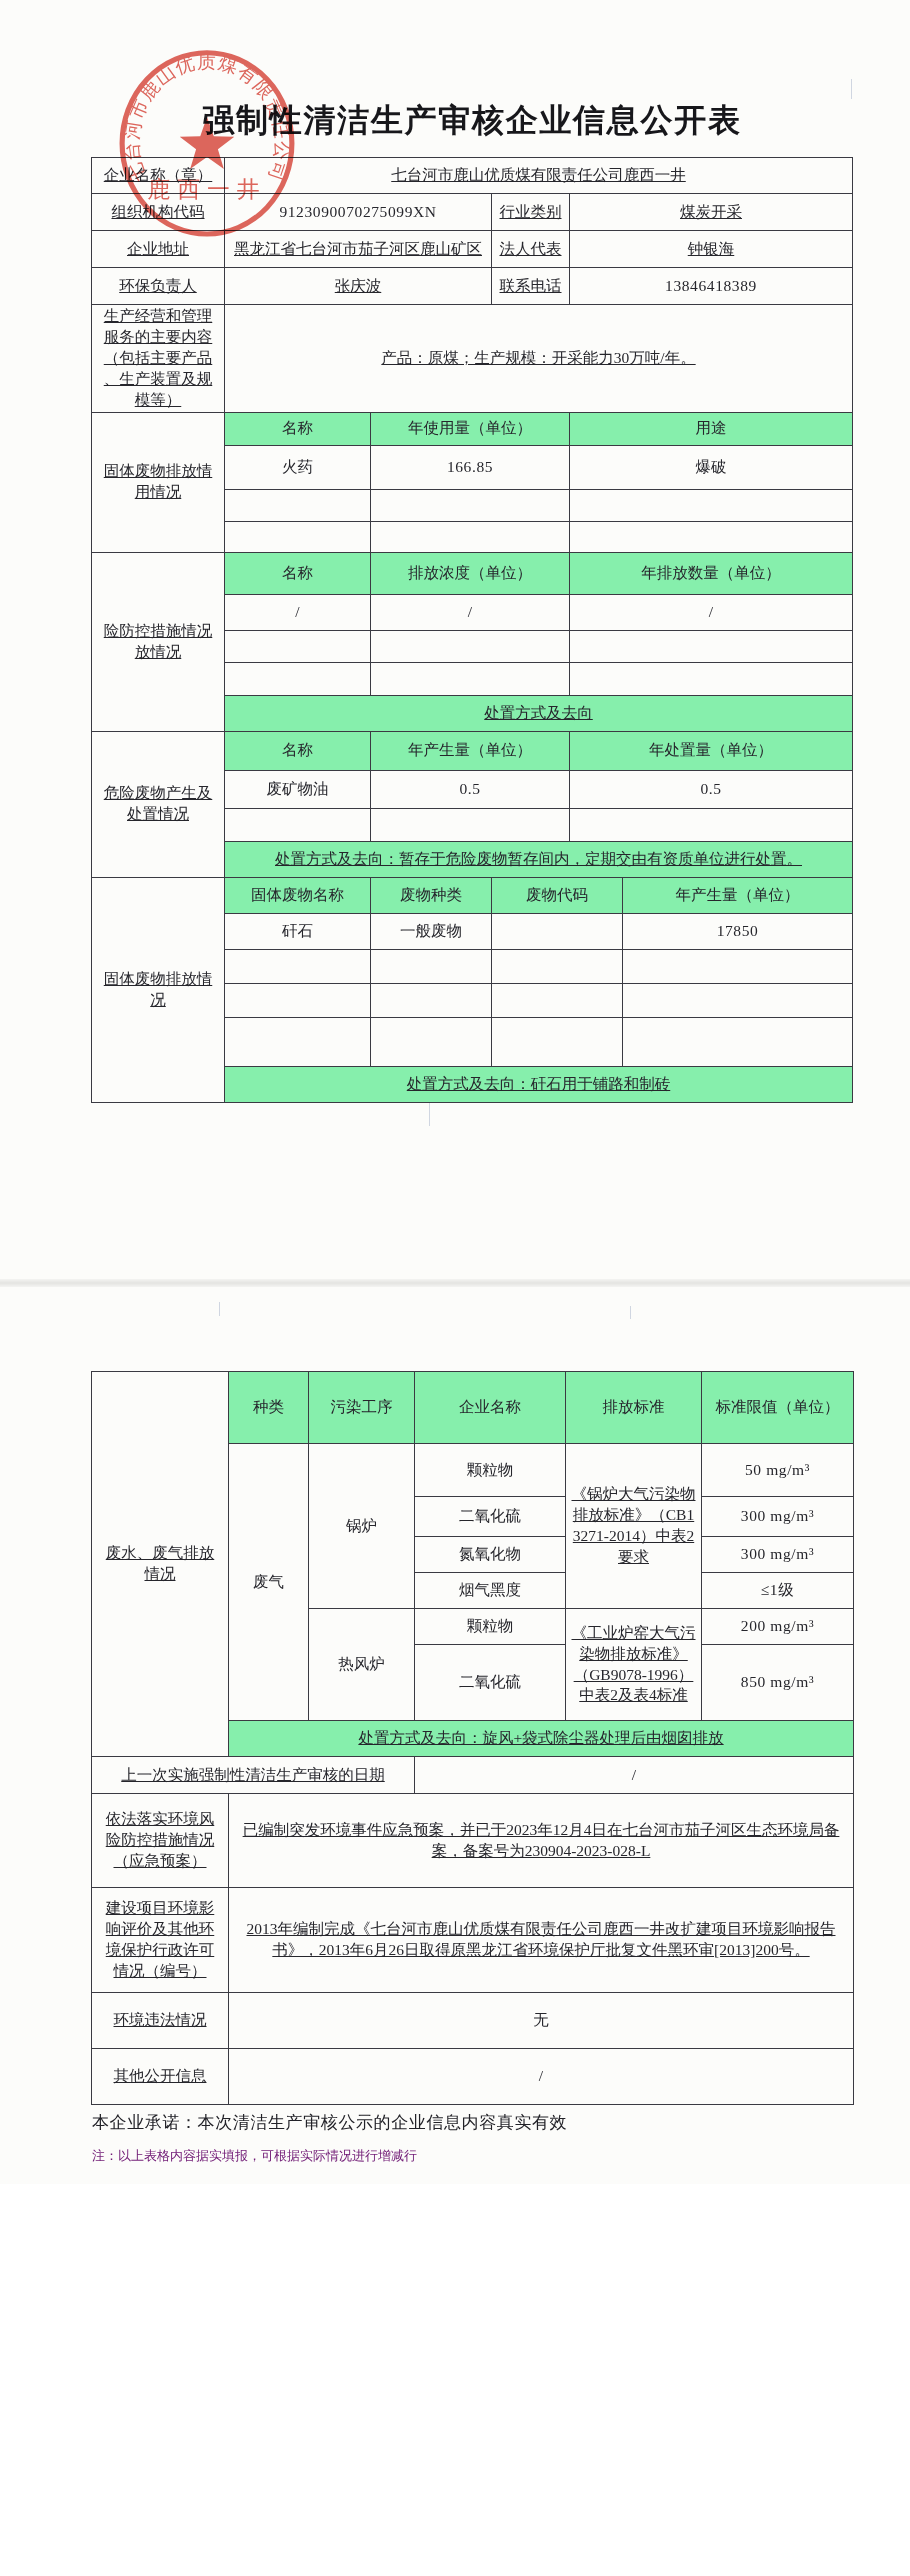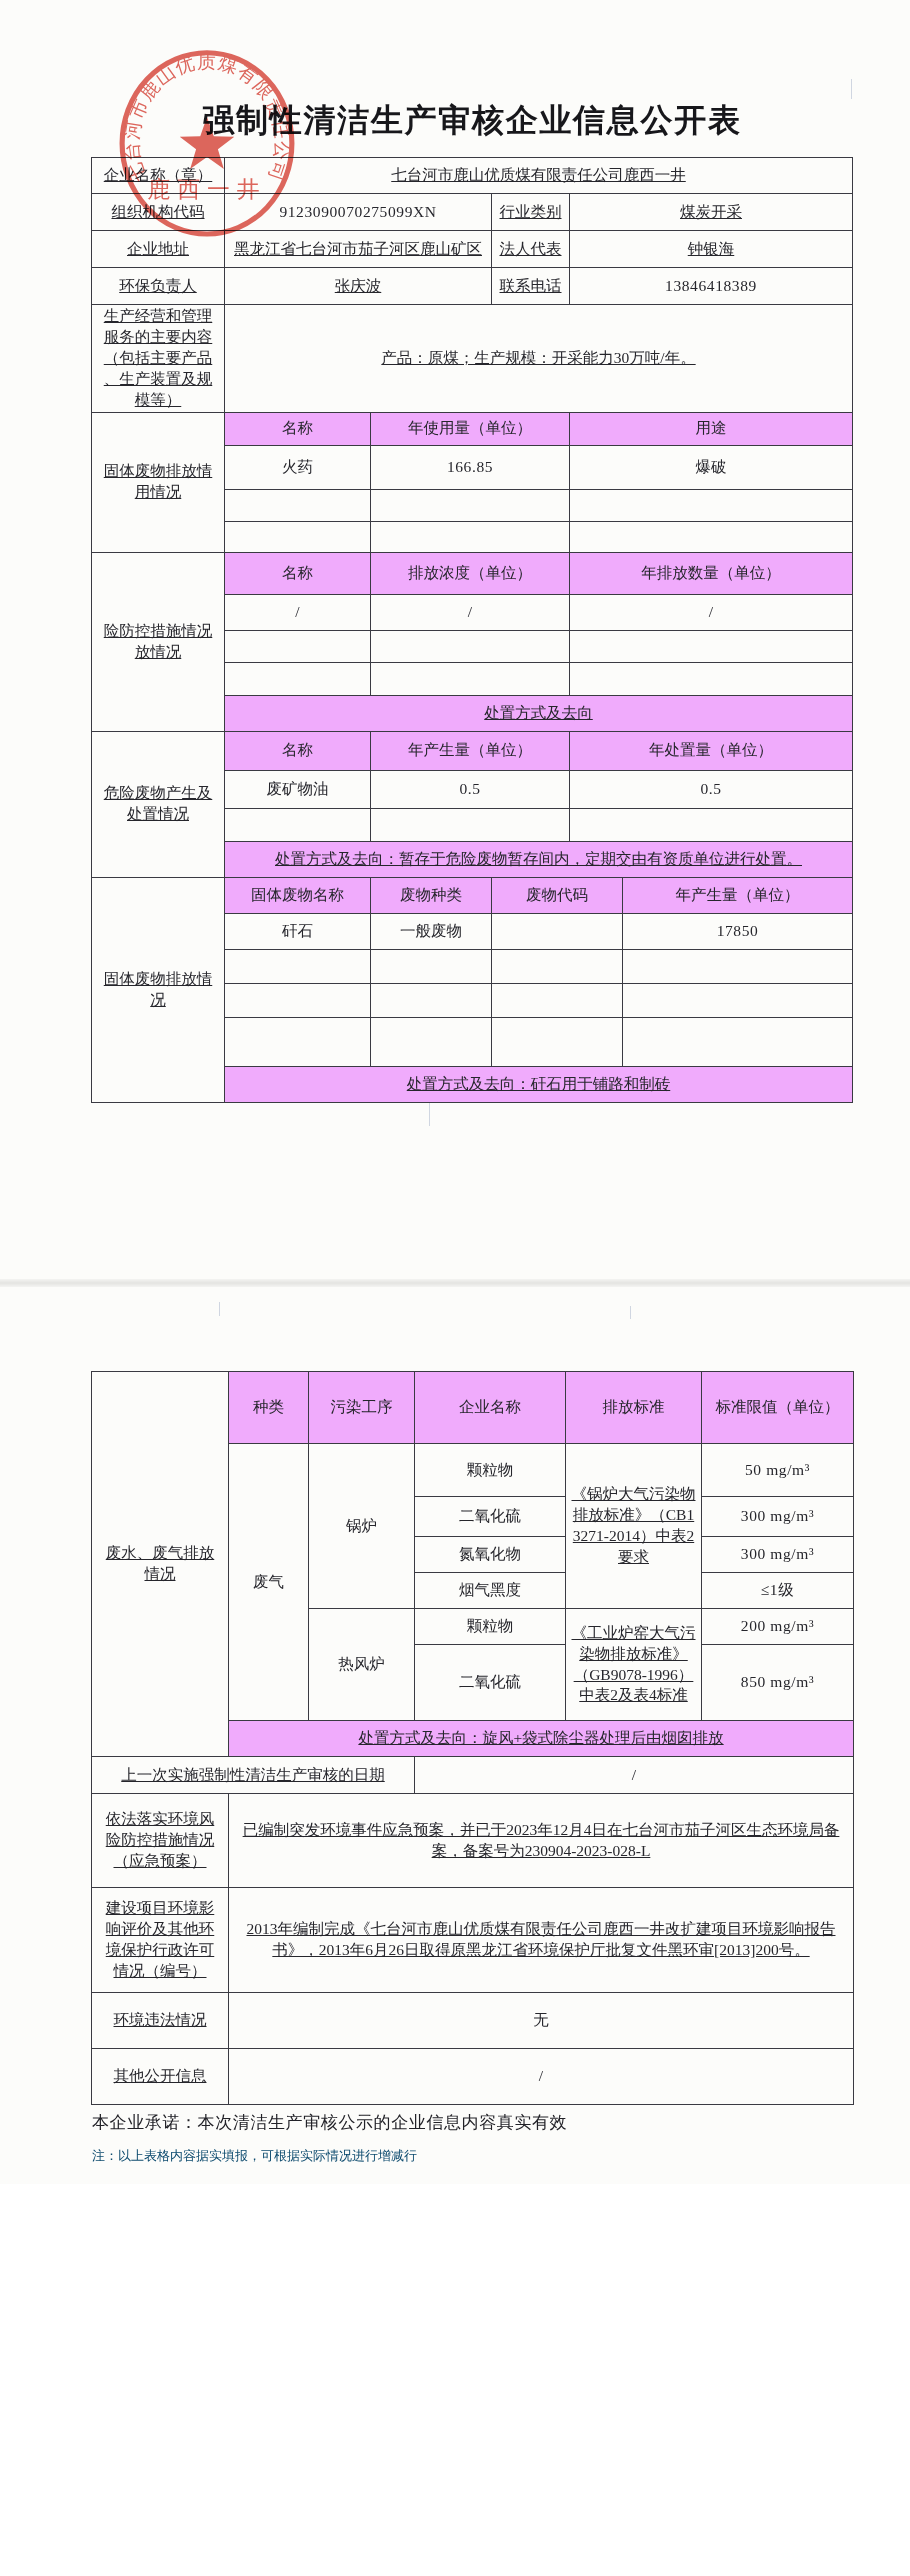--- a/index.html
+++ b/index.html
@@ -19,30 +19,30 @@
   table.sheet{
     position:absolute; border-collapse:collapse; table-layout:fixed;
     border:1.7px solid #34343b;
   }
   table.sheet td{
     border:1.1px solid #3a3a42;
     font-size:15.5px; text-align:center; vertical-align:middle;
     padding:1.1px 4.6px; line-height:1.35; overflow:hidden;
     word-break:break-all;
   }
-  td.hd{ background:#f0abfc; }
+  td.hd{ background:#86efac; }
   td.lab{ white-space:pre-line;text-decoration:underline; }
   td.left{ text-align:left; padding-left:8px; }
   td.bt3{ border-top:1.7px solid #34343b; }
   td.num{ font-size:16.6px; letter-spacing:0.6px; }
   td.val{ font-size:16px;text-decoration:underline; }
   .seal{ position:absolute; left:115px; top:47px; width:184px; height:195px;
          mix-blend-mode:multiply; opacity:.82; }
   .footer-line{ position:absolute; left:92px; font-size:17px; color:#222228; letter-spacing:0.6px; }
-  .note-line{ position:absolute; left:92px; font-size:13px; color:#0c4a6e; }
+  .note-line{ position:absolute; left:92px; font-size:13px; color:#701a75; }
   .page-seam{
     position:absolute; left:0; top:1279px; width:910px; height:8px;
     background:linear-gradient(to bottom,#f4f4f2,#e4e4e1 50%,#f4f4f2);
   }
   .artifact{ position:absolute; background:#b9c2d4; opacity:.65; }
 </style>
 </head>
 <body>
 
 <div class="doc">

